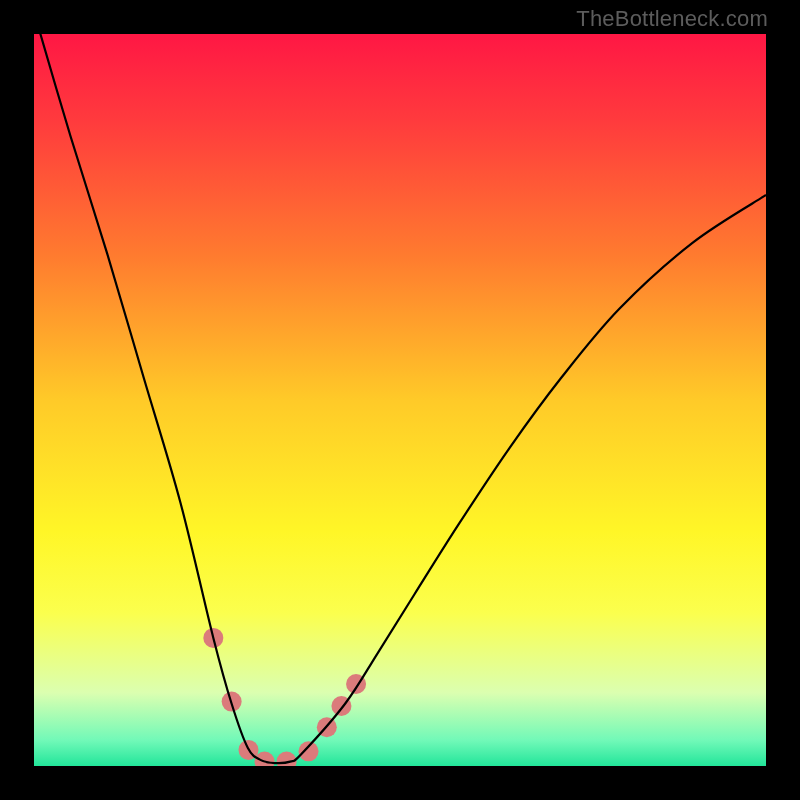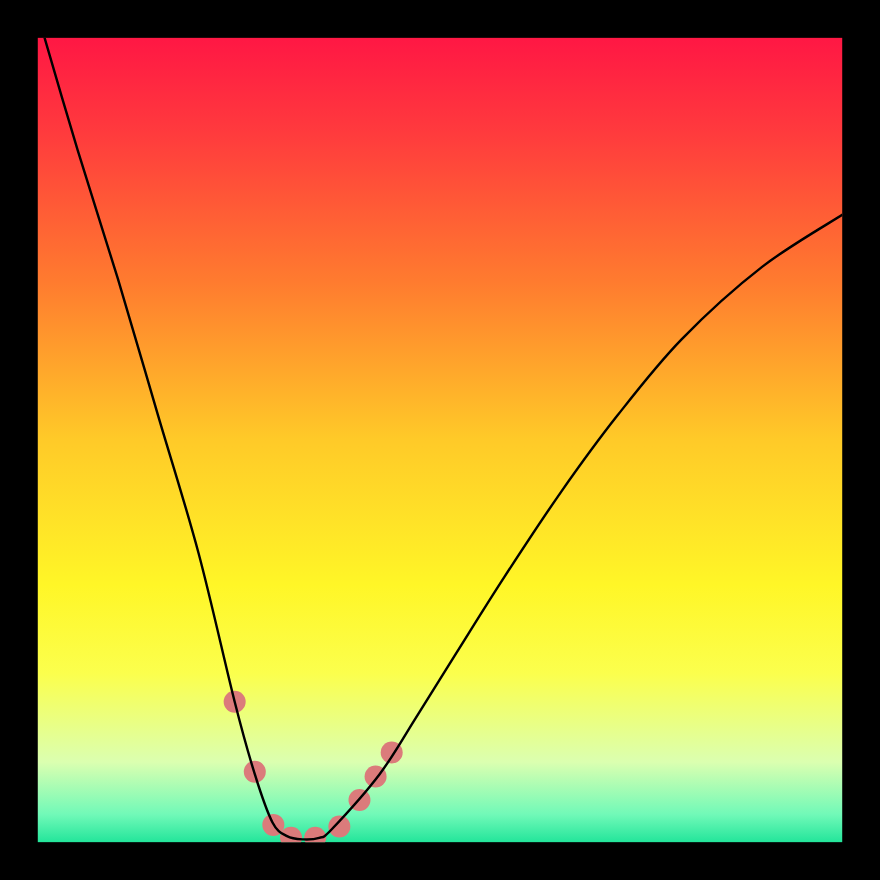--- a/index.html
+++ b/index.html
@@ -69,14 +69,15 @@
           <circle cx="252.54" cy="727.61" r="10" fill="#db7b7b"></circle>
           <circle cx="274.50" cy="717.36" r="10" fill="#db7b7b"></circle>
           <circle cx="292.80" cy="693.20" r="10" fill="#db7b7b"></circle>
           <circle cx="307.44" cy="671.98" r="10" fill="#db7b7b"></circle>
           <circle cx="322.08" cy="650.02" r="10" fill="#db7b7b"></circle>
         </g>
       <path id="mainPath" fill="none" stroke="#000000" stroke-width="2.2" d="M 0.00 -21.96 C 6.10 -1.22 24.40 62.22 36.60 102.48 C 48.80 142.74 61.00 179.34 73.20 219.60 C 85.40 259.86 97.60 302.56 109.80 344.04 C 122.00 385.52 134.81 425.17 146.40 468.48 C 157.99 511.79 170.80 570.35 179.34 603.90 C 187.88 637.45 191.91 651.48 197.64 669.78 C 203.37 688.08 208.86 704.31 213.74 713.70 C 218.62 723.09 222.28 723.58 226.92 726.14 C 231.56 728.71 236.68 728.83 241.56 729.07 C 246.44 729.32 251.93 729.07 256.20 727.61 C 260.47 726.14 258.03 729.93 267.18 720.29 C 276.33 710.65 298.29 686.74 311.10 669.78 C 323.91 652.82 332.45 636.84 344.04 618.54 C 355.63 600.24 367.22 581.33 380.64 559.98 C 394.06 538.63 408.70 514.84 424.56 490.44 C 440.42 466.04 458.72 437.98 475.80 413.58 C 492.88 389.18 508.74 367.22 527.04 344.04 C 545.34 320.86 563.64 297.07 585.60 274.50 C 607.56 251.93 634.40 227.53 658.80 208.62 C 683.20 189.71 719.80 168.97 732.00 161.04 "></path>
     </svg>
   </div>
 
+  <div class="watermark">TheBottleneck.com</div>
 
 </div>
 
 </body></html>

